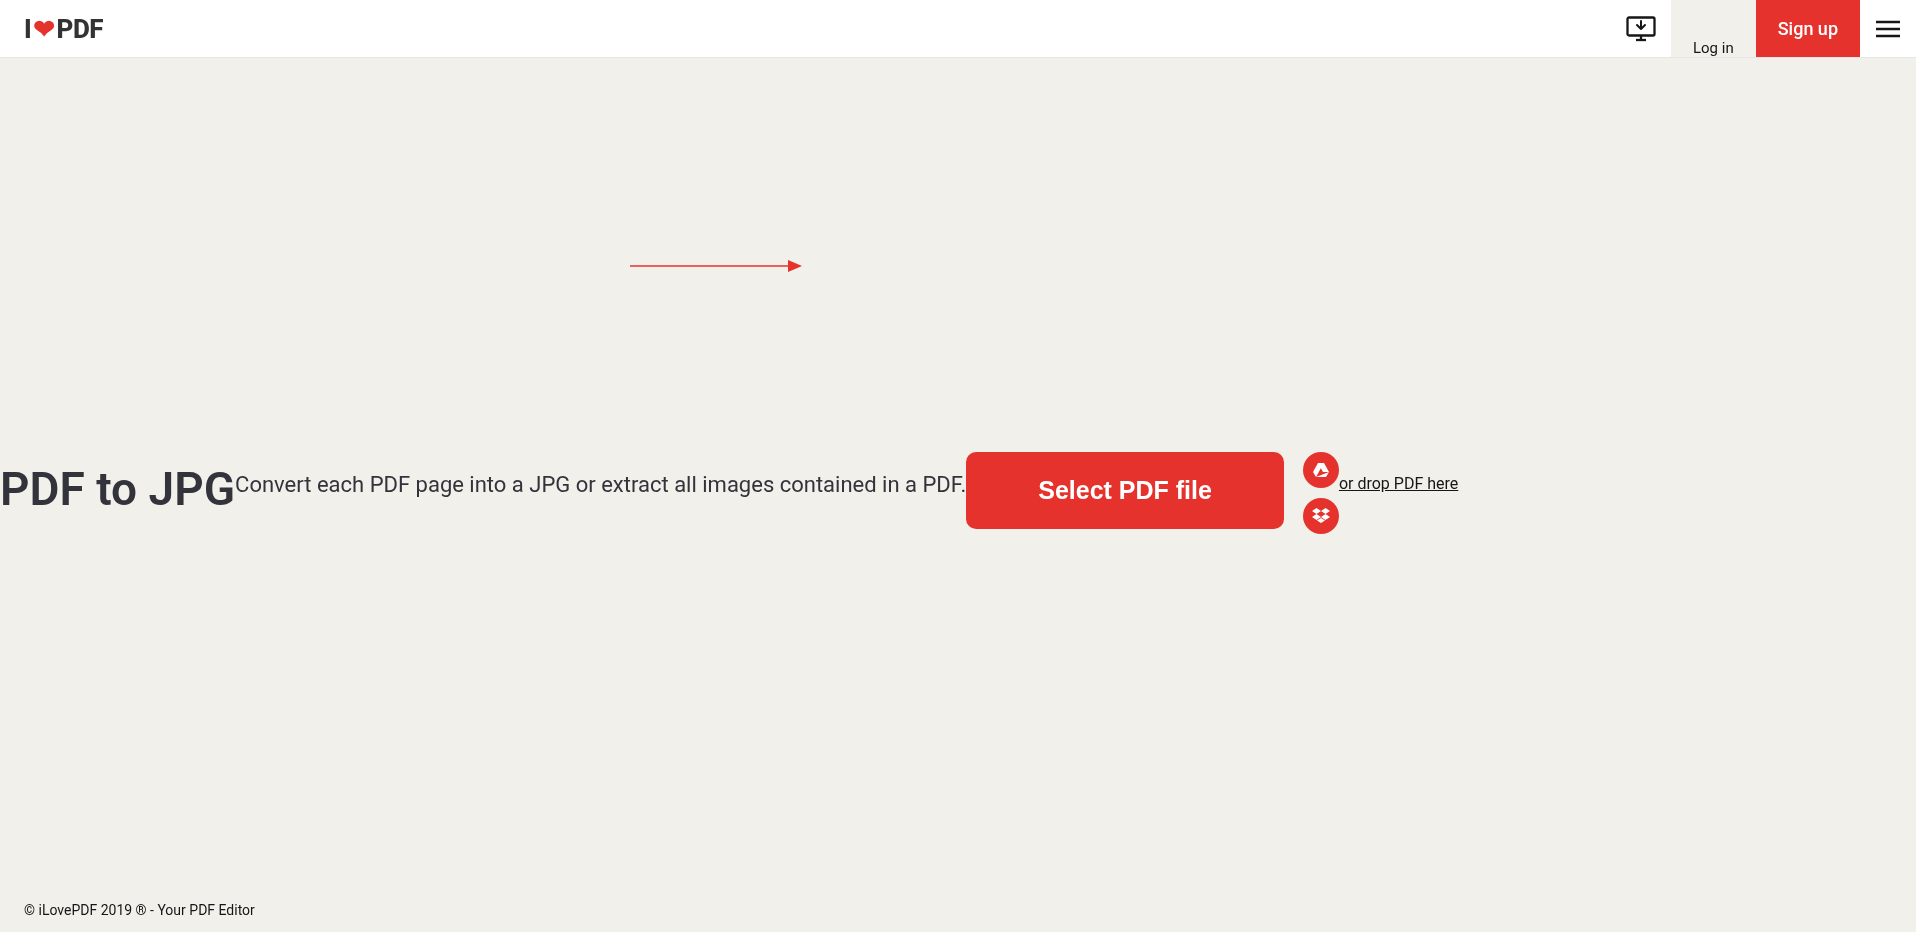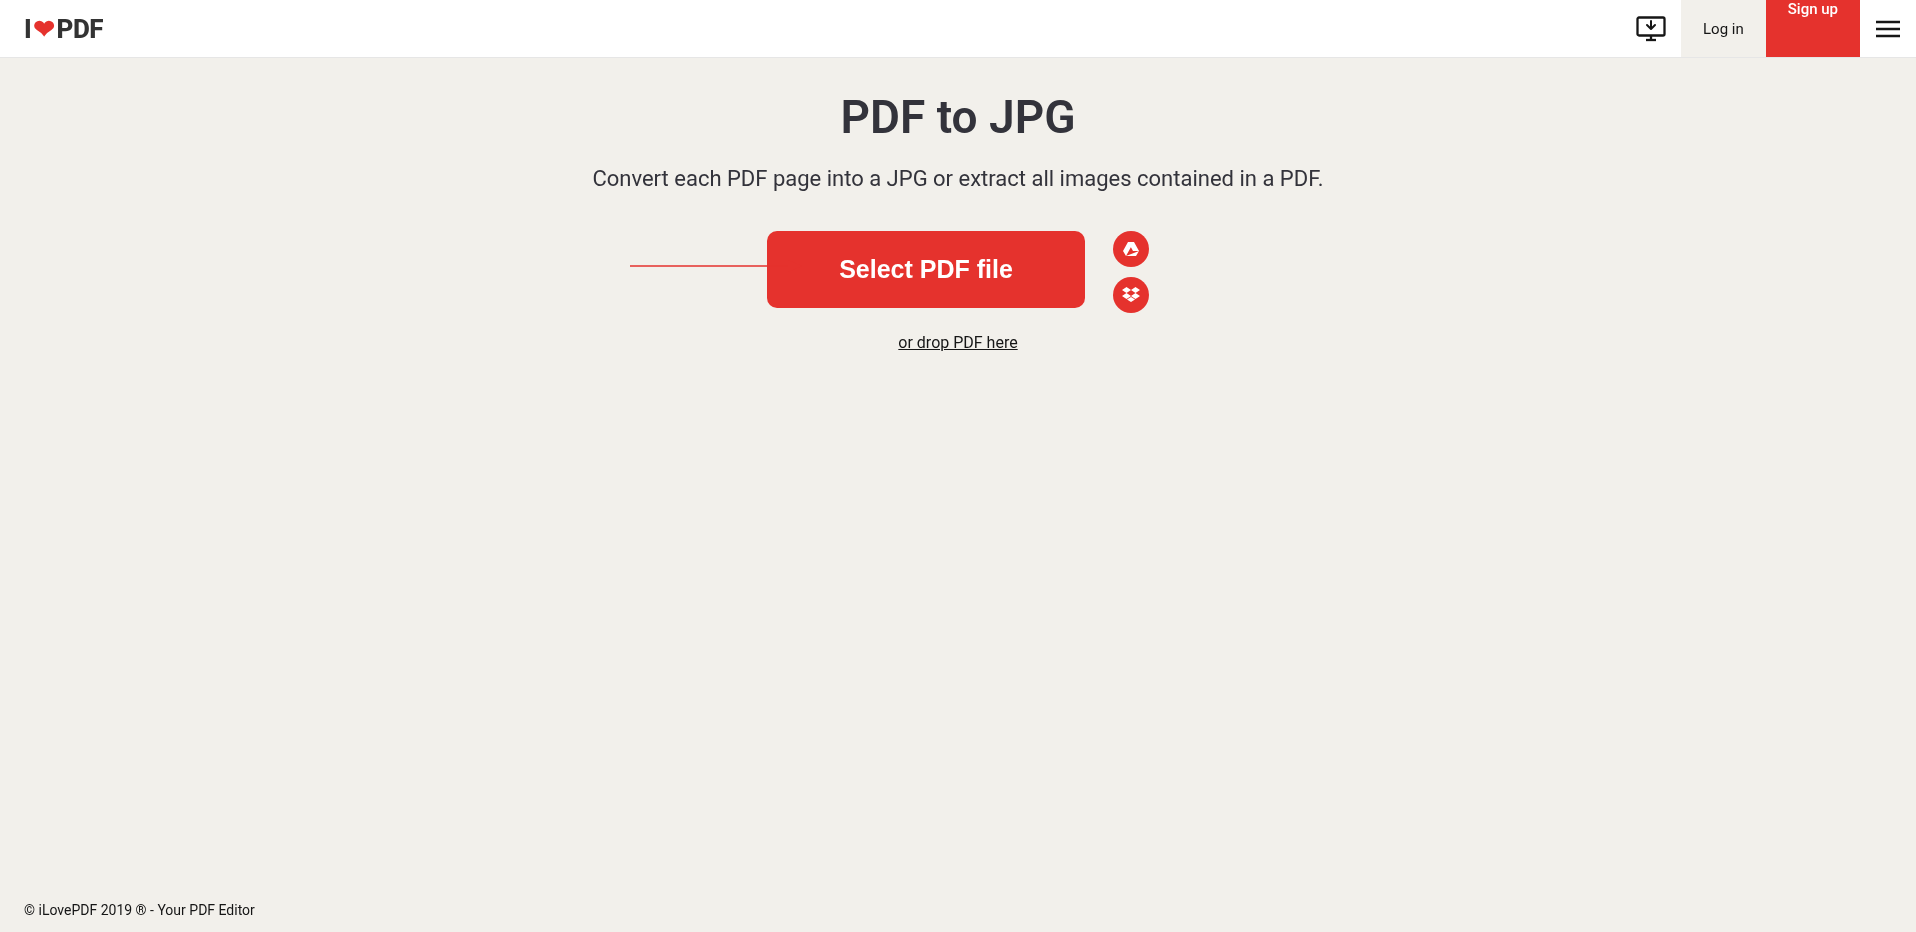--- a/index.html
+++ b/index.html
@@ -50,42 +50,42 @@
     border-right: 4px solid transparent;
     border-top: 5px solid currentColor;
     display: inline-block;
   }
   .header-right { margin-left: auto; display: flex; align-items: stretch; height: 100%; }
   .desktop-icon {
     width: 60px; display: flex; align-items: center; justify-content: center; cursor: pointer;
   }
   .login-btn {
     background: #f2f0eb;
-    display: flex; align-items: center; justify-content: center;
+    display: flex; align-items: flex-end; justify-content: center;
     padding: 0 22px;
     font-size: 15px;
     color: #161616;
     cursor: pointer;
   }
   .signup-btn {
     background: #e5322d;
     color: #fff;
-    display: flex; justify-content: center;
+    display: flex; align-items: center; justify-content: center;
     padding: 0 22px;
-    font-size: 15px;
+    font-size: 18px;
     font-weight: 500;
     cursor: pointer;
   }
   .menu-icon {
     width: 56px; display: flex; align-items: center; justify-content: center; cursor: pointer;
   }
   main {
     flex: 1;
     display: flex;
-    flex-direction: column;
+    flex-direction: row;
     align-items: center;
     position: relative;
   }
   h1 {
     font-size: 46px;
     font-weight: 600;
     color: #33333b;
     margin-top: 32px;
     text-align: center;
   }
@@ -94,21 +94,21 @@
     color: #33333b;
     margin-top: 22px;
     text-align: center;
     font-weight: 400;
   }
   .picker-wrap {
     display: flex;
     align-items: flex-start;
     justify-content: center;
     margin-top: 40px;
-    gap: 28px;
+    gap: 19px;
   }
   .select-btn {
     background: #e5322d;
     color: #fff;
     font-size: 25px;
     font-weight: 600;
     border: none;
     border-radius: 10px;
     padding: 24px 72px;
     cursor: pointer;

